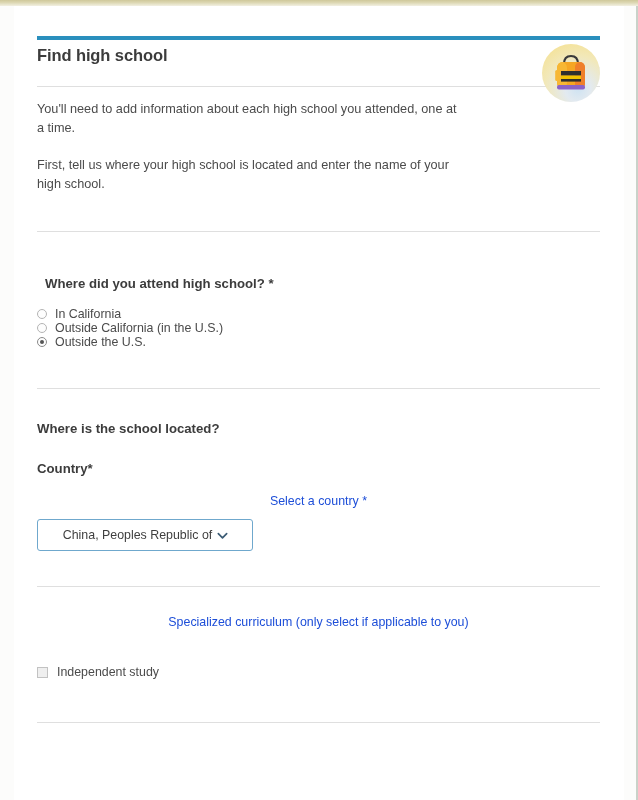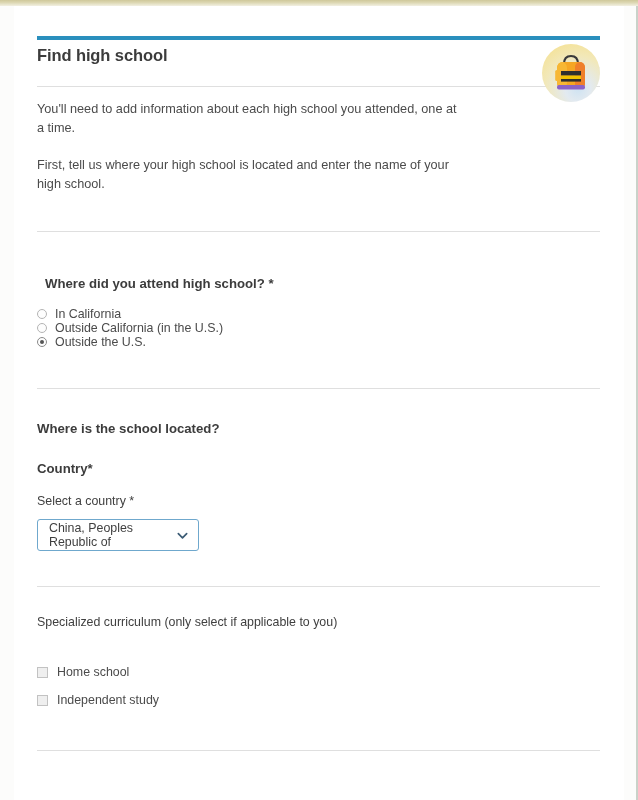--- a/index.html
+++ b/index.html
@@ -151,27 +151,28 @@
   }
 
   .sub-heading {
     font-size: 13.2px;
     font-weight: bold;
     color: #3c3c3c;
     margin: 0;
   }
   .field-label {
     font-size: 12.4px;
-    color: #404040;
+    color: #1d4ed8;
     margin: 0;
+    text-align: center;
   }
 
   .select-box {
     margin-top: 11px;
-    width: 162px;
+    width: 216px;
     height: 32px;
     border: 1px solid #6fa8cd;
     border-radius: 3px;
     box-shadow: inset 0 0 0 1px #ffffff;
     background: #ffffff;
     display: flex;
     align-items: center;
     justify-content: center;
     padding: 0 9px 0 11px;
     box-sizing: border-box;
@@ -280,24 +281,20 @@
 
       <div style="height:26px"></div>
       <hr class="div">
 
       <div style="height:28px"></div>
       <div class="field-label">Specialized curriculum (only select if applicable to you)</div>
 
       <div style="height:22px"></div>
       <div class="cb-item">
         <span class="cb-box"></span>
-        <span class="lbl">Home school</span>
-      </div>
-      <div class="cb-item">
-        <span class="cb-box"></span>
         <span class="lbl">Independent study</span>
       </div>
 
       <div style="height:34px"></div>
       <hr class="div">
 
       <div style="height:30px"></div>
 
     </div>
   </div>

